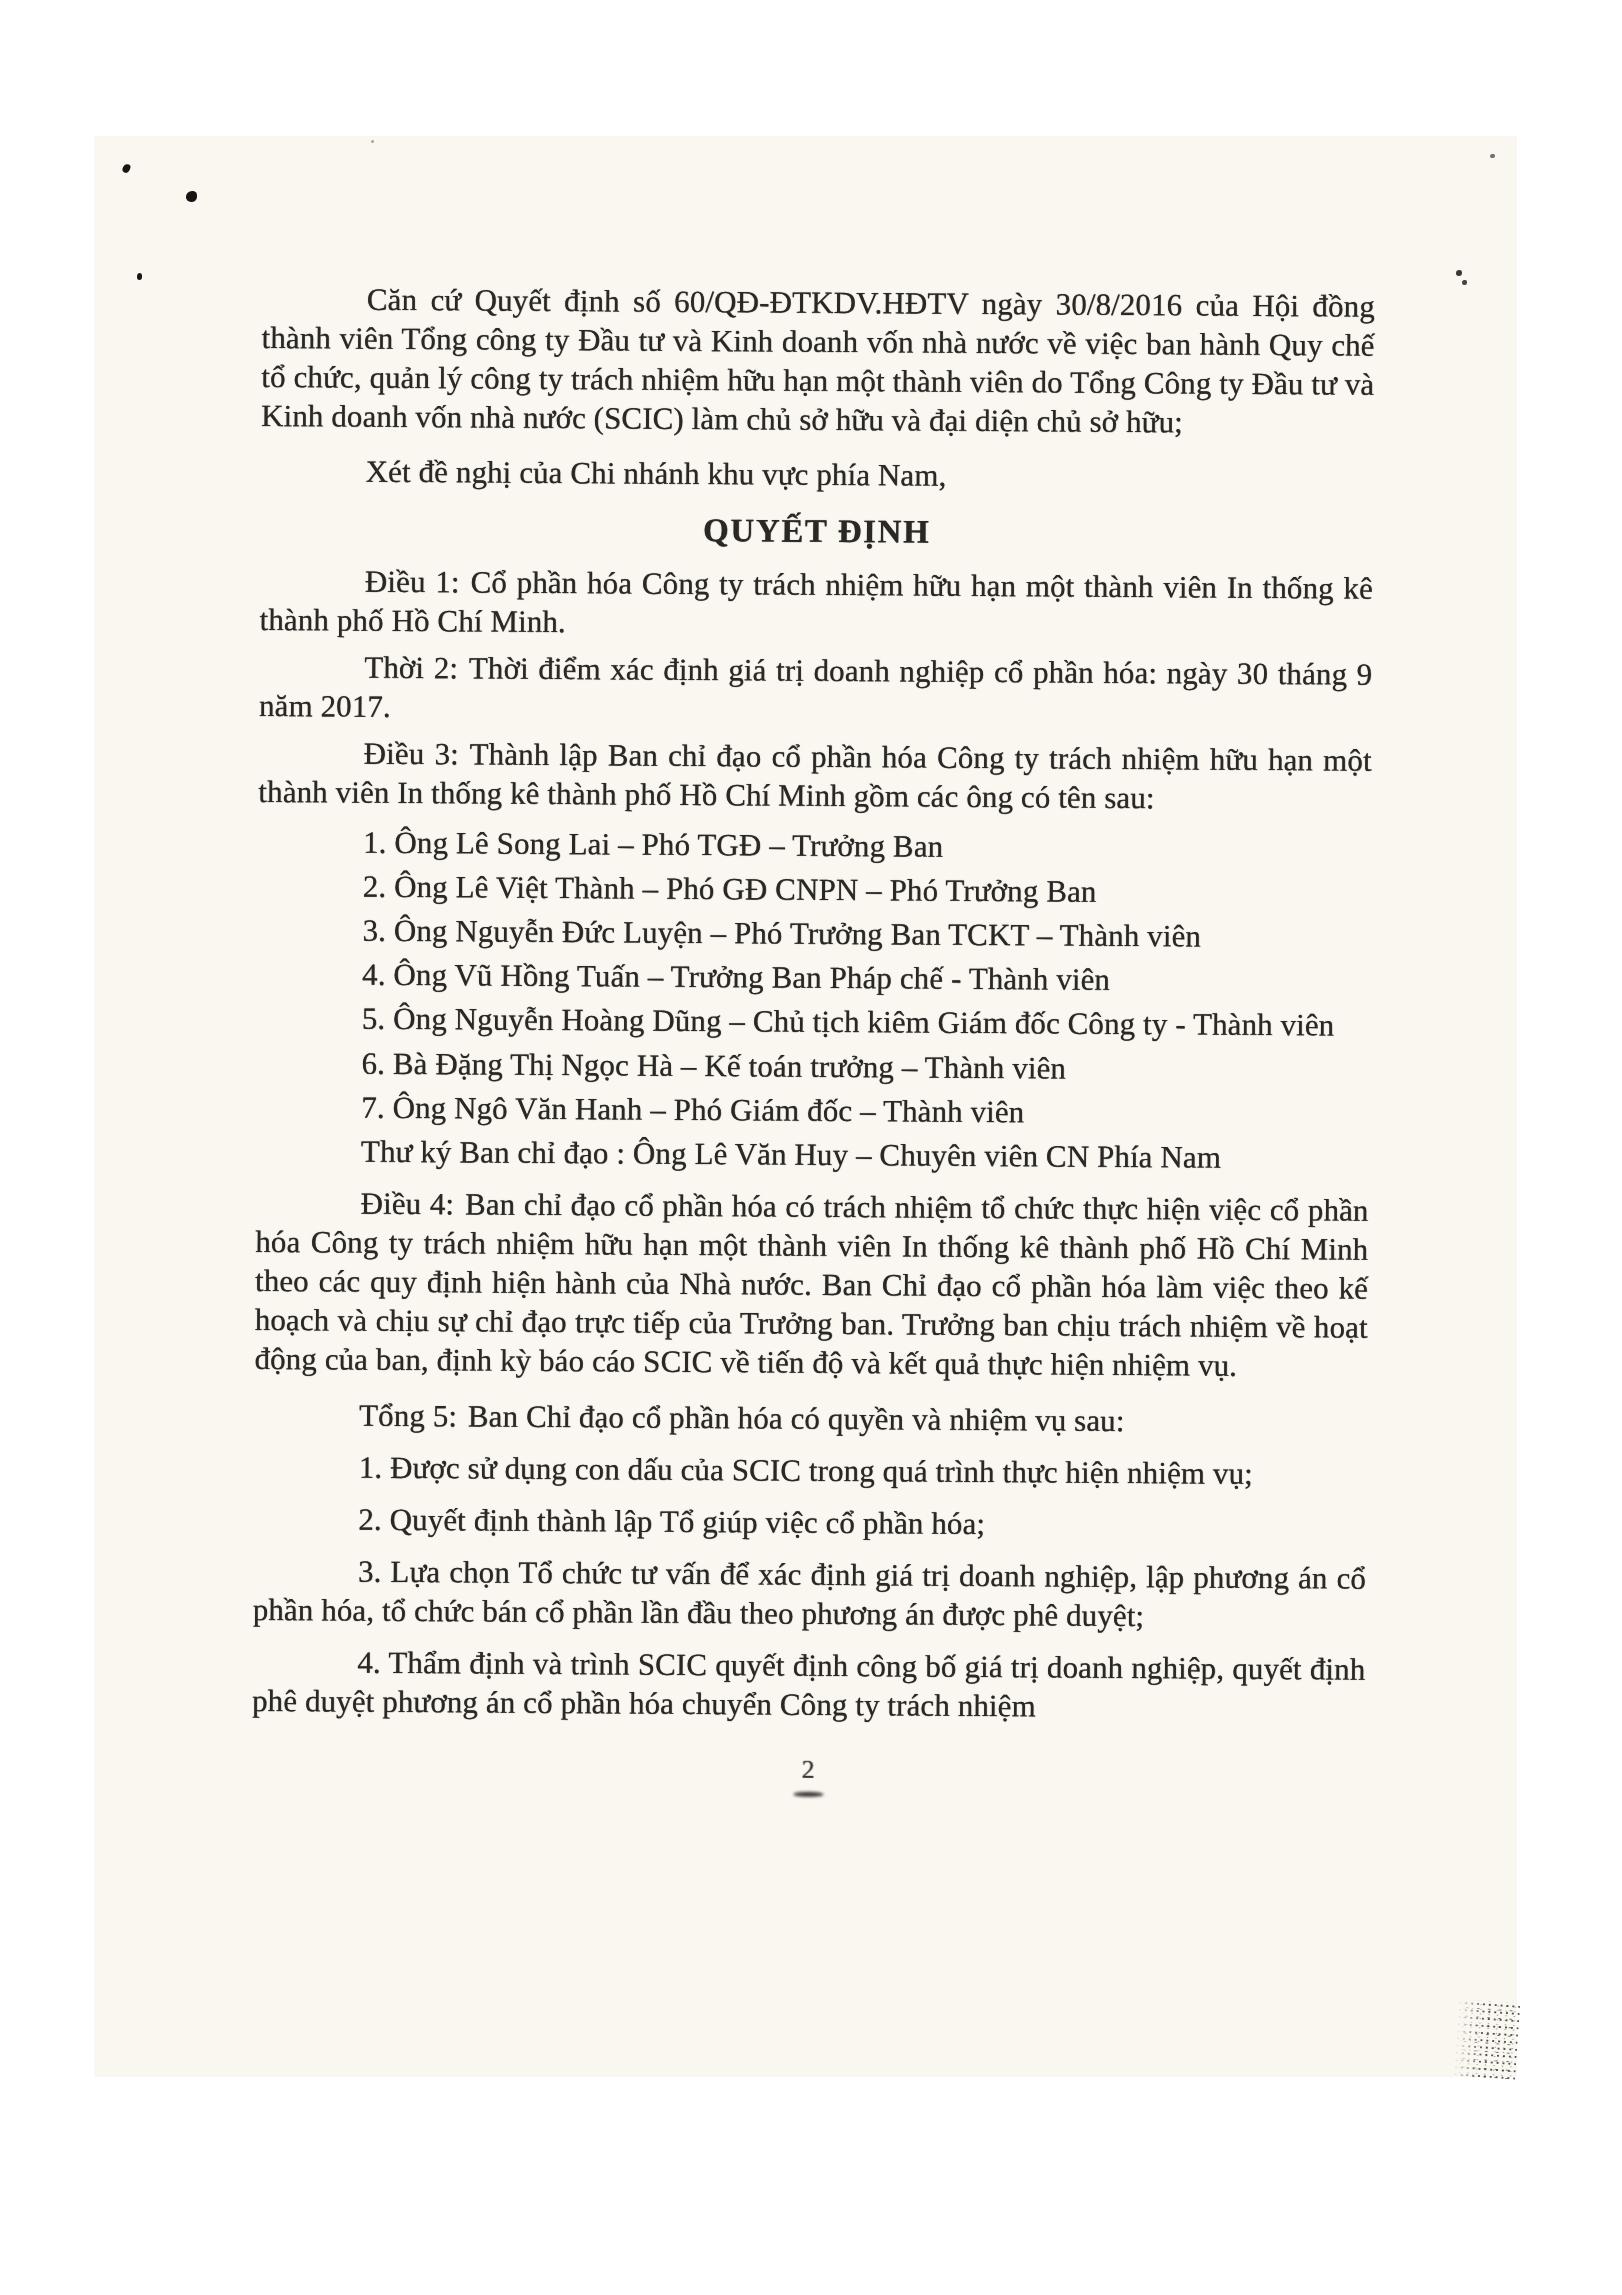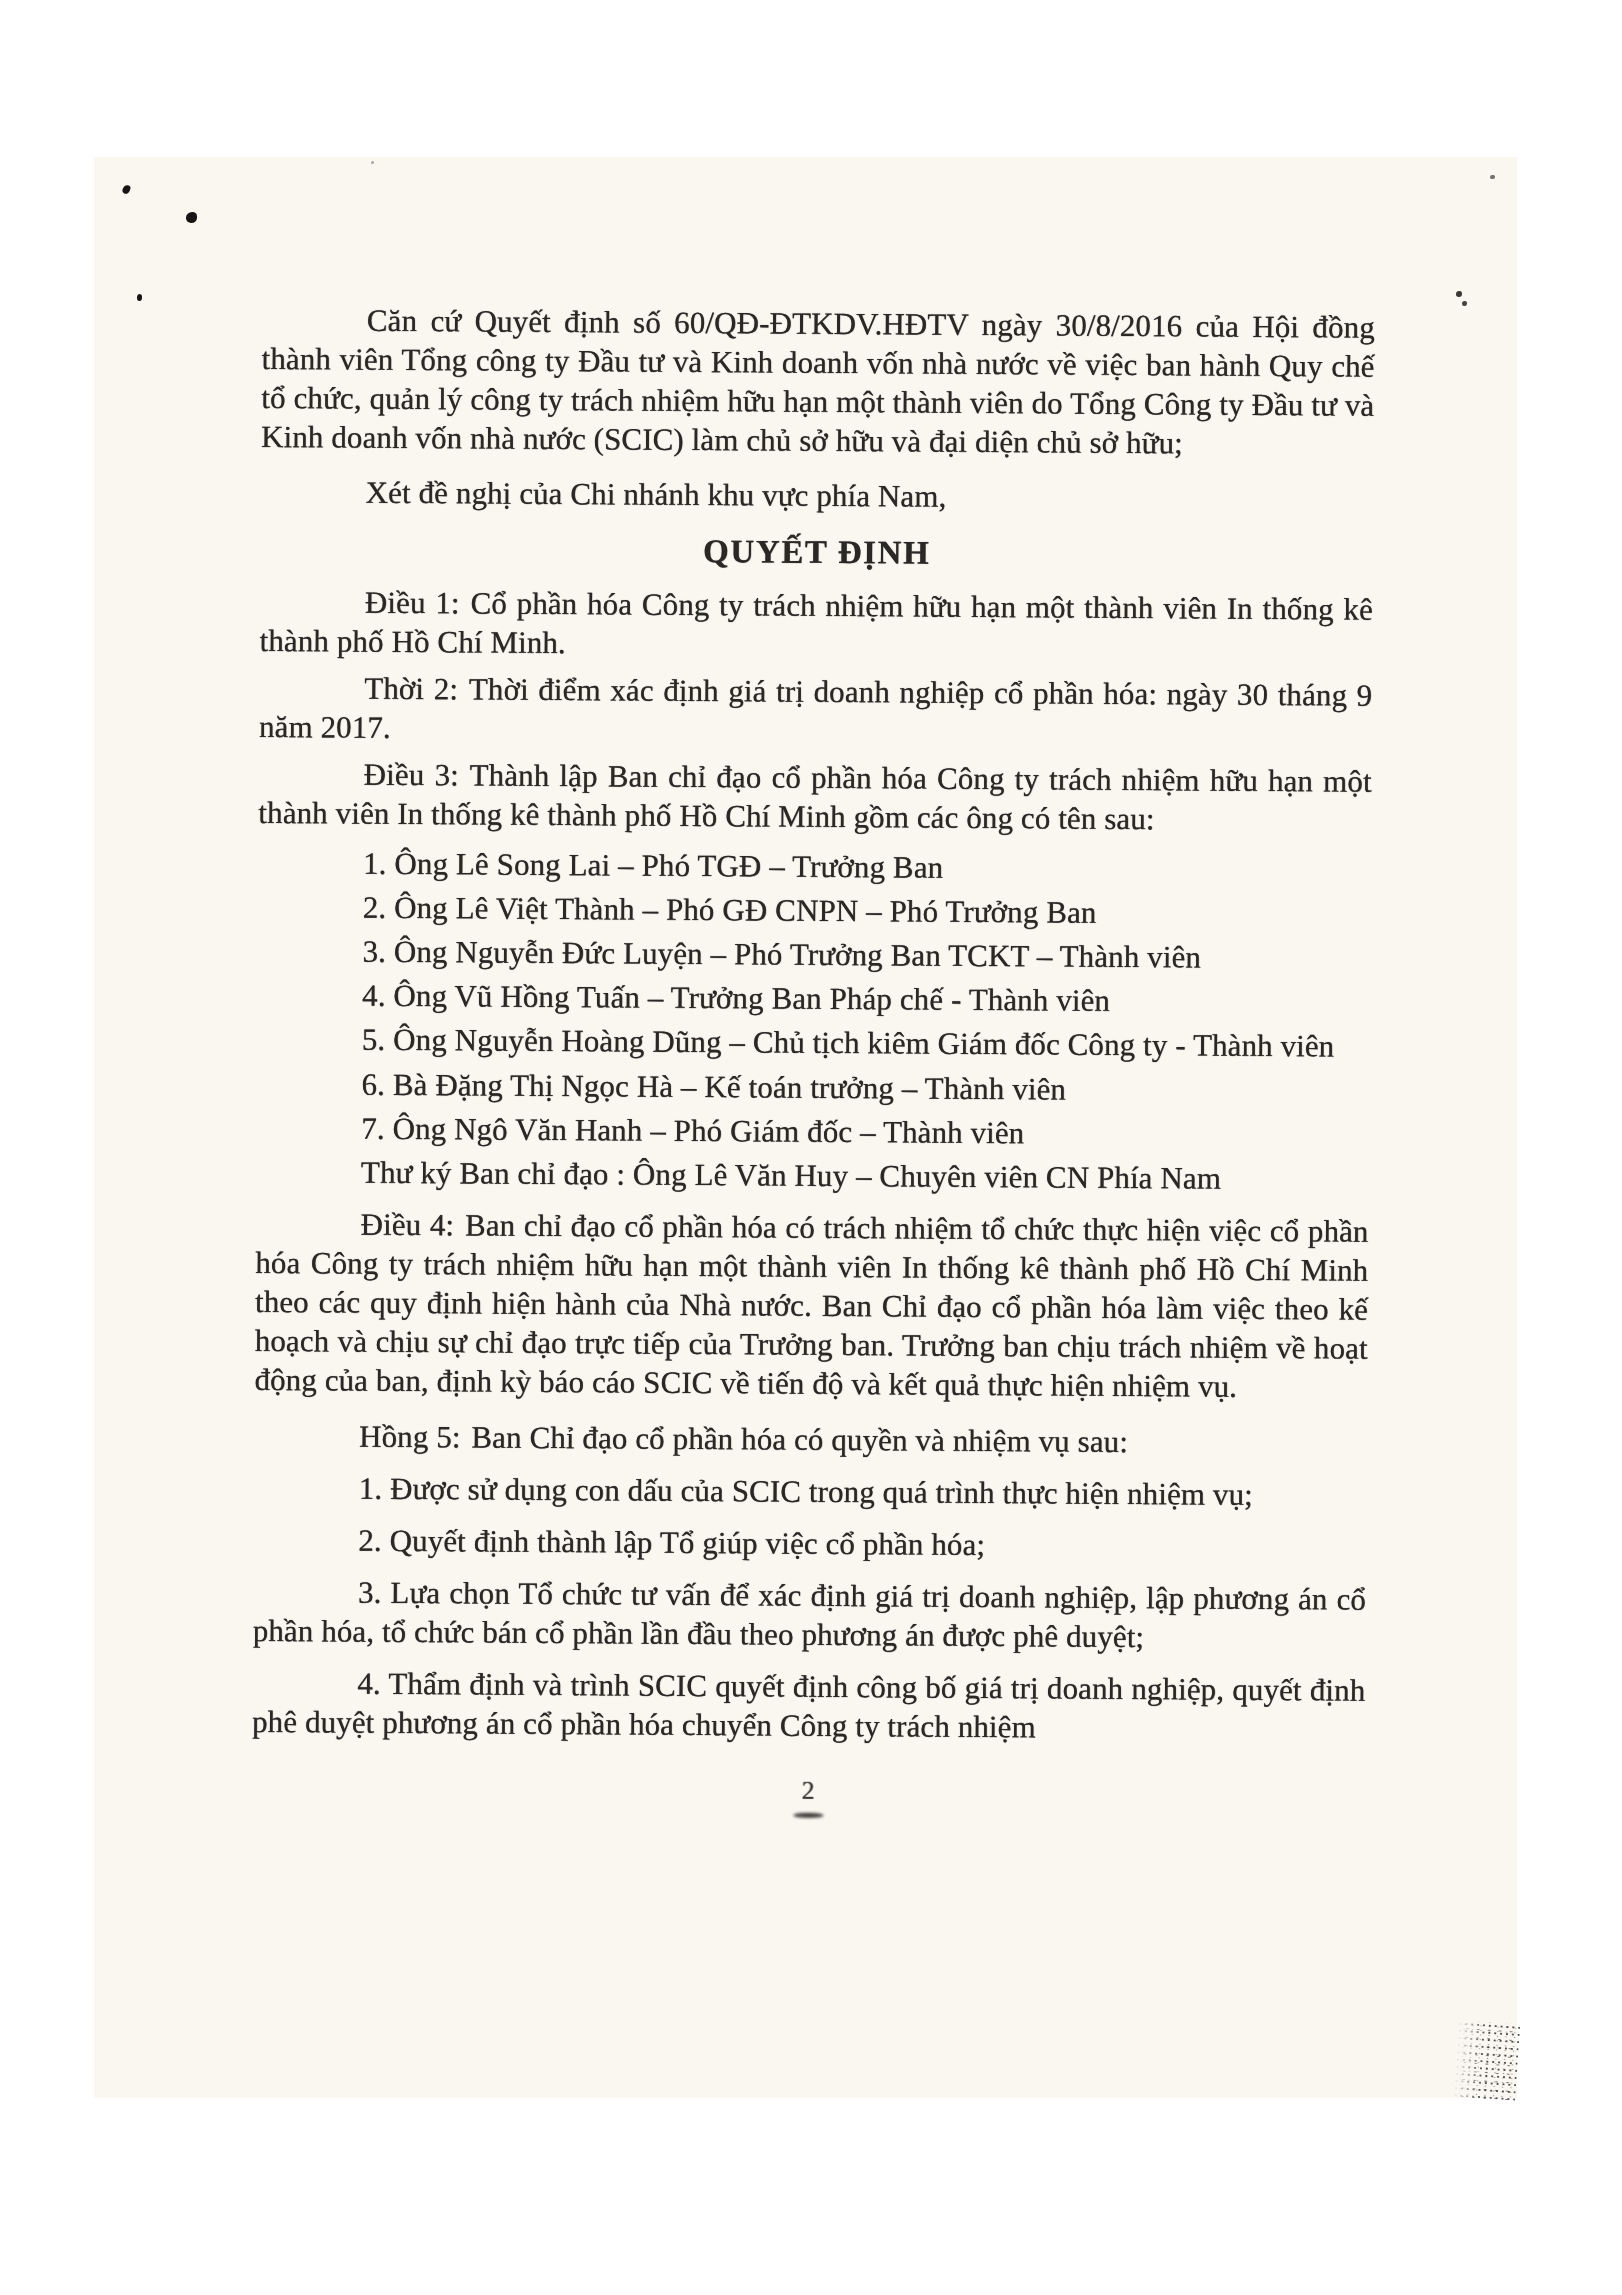--- a/index.html
+++ b/index.html
@@ -8,21 +8,20 @@
     background: #ffffff;
     position: relative;
     font-family: "Liberation Serif", "DejaVu Serif", serif;
     overflow: hidden;
   }
   .scan-page {
     position: absolute;
     left: 94px; top: 136px;
     width: 1423px; height: 1941px;
     background: #faf7f1;
-    margin-top: 21px;
   }
   .content {
     position: absolute;
     left: 168px; top: 143px;
     width: 1113px;
     color: #2a2825;
     font-size: 31px;
     line-height: 39px;
     transform: rotate(0.4deg);
     transform-origin: 0 0;
@@ -120,21 +119,21 @@
     <p class="para gap-m">2. Ông Lê Việt Thành – Phó GĐ CNPN – Phó Trưởng Ban</p>
     <p class="para gap-m">3. Ông Nguyễn Đức Luyện – Phó Trưởng Ban TCKT – Thành viên</p>
     <p class="para gap-m">4. Ông Vũ Hồng Tuấn – Trưởng Ban Pháp chế - Thành viên</p>
     <p class="para gap-m">5. Ông Nguyễn Hoàng Dũng – Chủ tịch kiêm Giám đốc Công ty - Thành viên</p>
     <p class="para gap-m">6. Bà Đặng Thị Ngọc Hà – Kế toán trưởng – Thành viên</p>
     <p class="para gap-m">7. Ông Ngô Văn Hanh – Phó Giám đốc – Thành viên</p>
     <p class="para gap-m">Thư ký Ban chỉ đạo : Ông Lê Văn Huy – Chuyên viên CN Phía Nam</p>
 
     <p class="para gap-a4"><b class="lbl">Điều 4:</b><span>Ban chỉ đạo cổ phần hóa có trách nhiệm tổ chức thực hiện việc cổ phần hóa Công ty trách nhiệm hữu hạn một thành viên In thống kê thành phố Hồ Chí Minh theo các quy định hiện hành của Nhà nước. Ban Chỉ đạo cổ phần hóa làm việc theo kế hoạch và chịu sự chỉ đạo trực tiếp của Trưởng ban. Trưởng ban chịu trách nhiệm về hoạt động của ban, định kỳ báo cáo SCIC về tiến độ và kết quả thực hiện nhiệm vụ.</span></p>
 
-    <p class="para gap-a5"><b class="lbl">Hồng 5:</b><span>Ban Chỉ đạo cổ phần hóa có quyền và nhiệm vụ sau:</span></p>
+    <p class="para gap-a5"><b class="lbl">Tổng 5:</b><span>Ban Chỉ đạo cổ phần hóa có quyền và nhiệm vụ sau:</span></p>
 
     <p class="para gap-t">1. Được sử dụng con dấu của SCIC trong quá trình thực hiện nhiệm vụ;</p>
     <p class="para gap-t">2. Quyết định thành lập Tổ giúp việc cổ phần hóa;</p>
     <p class="para gap-t">3. Lựa chọn Tổ chức tư vấn để xác định giá trị doanh nghiệp, lập phương án cổ phần hóa, tổ chức bán cổ phần lần đầu theo phương án được phê duyệt;</p>
     <p class="para gap-t">4. Thẩm định và trình SCIC quyết định công bố giá trị doanh nghiệp, quyết định phê duyệt phương án cổ phần hóa chuyển Công ty trách nhiệm</p>
 
     <div class="page-number">2</div>
     <div class="page-number-smudge"></div>
 
   </div>

